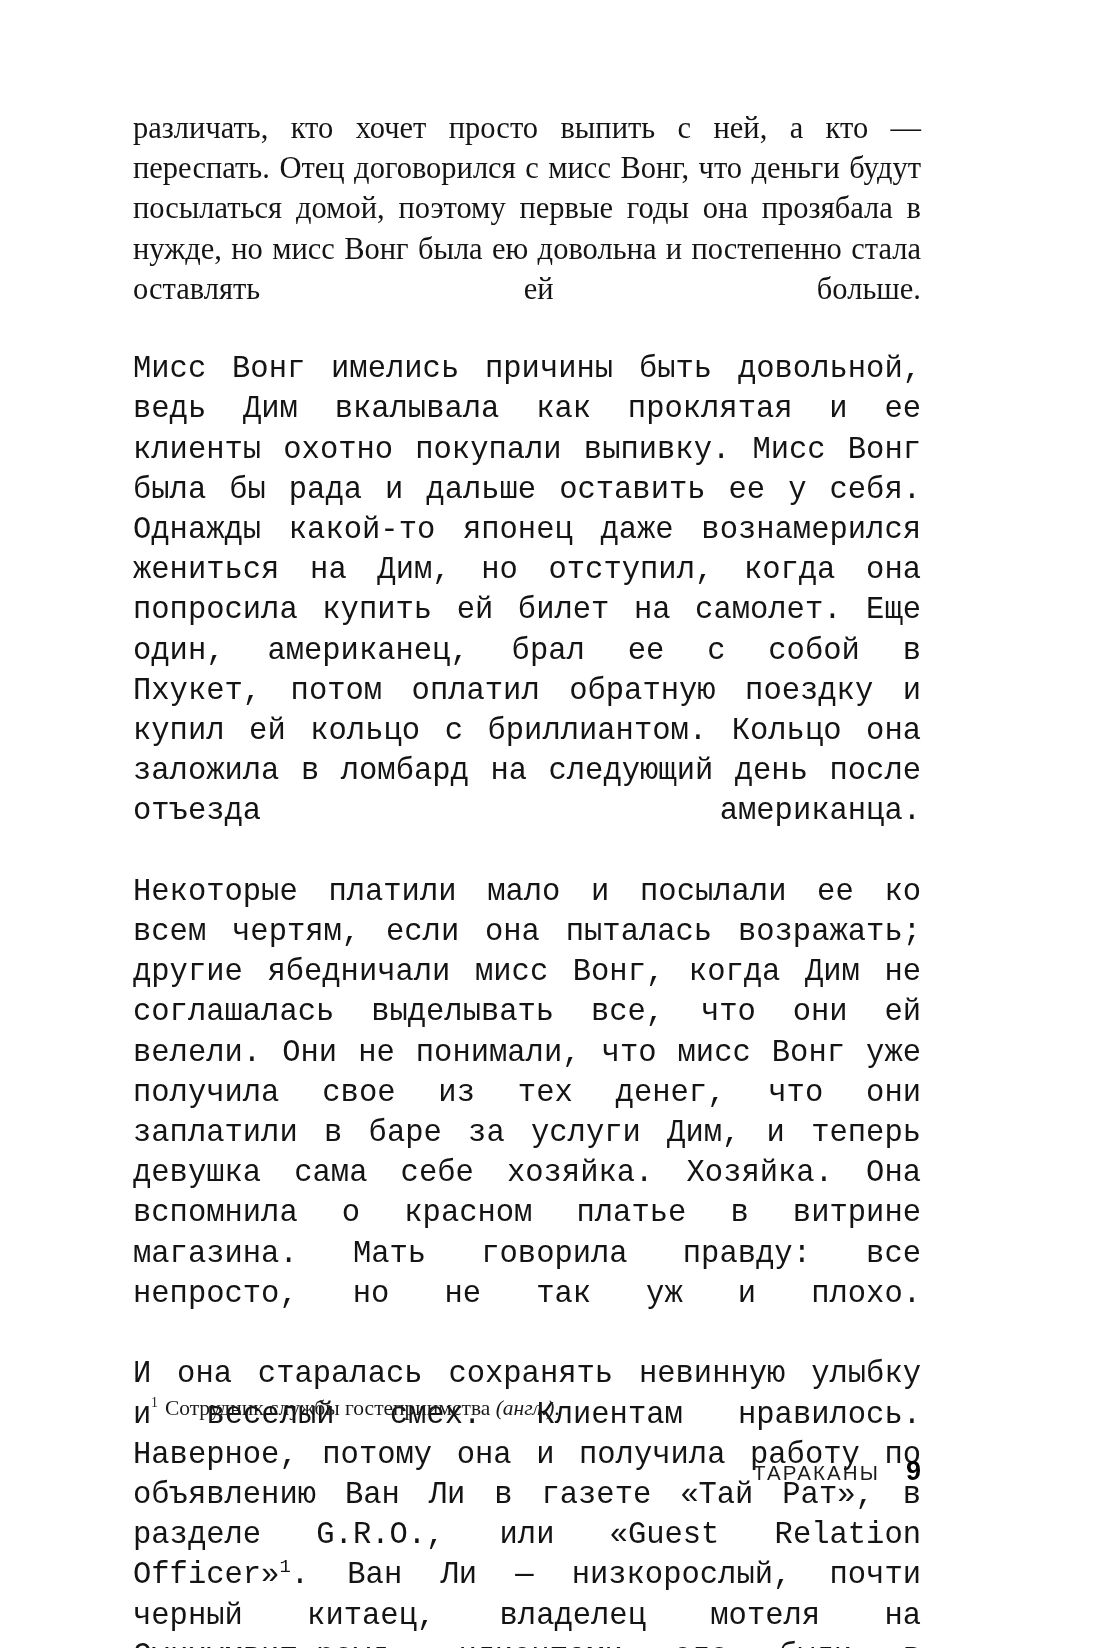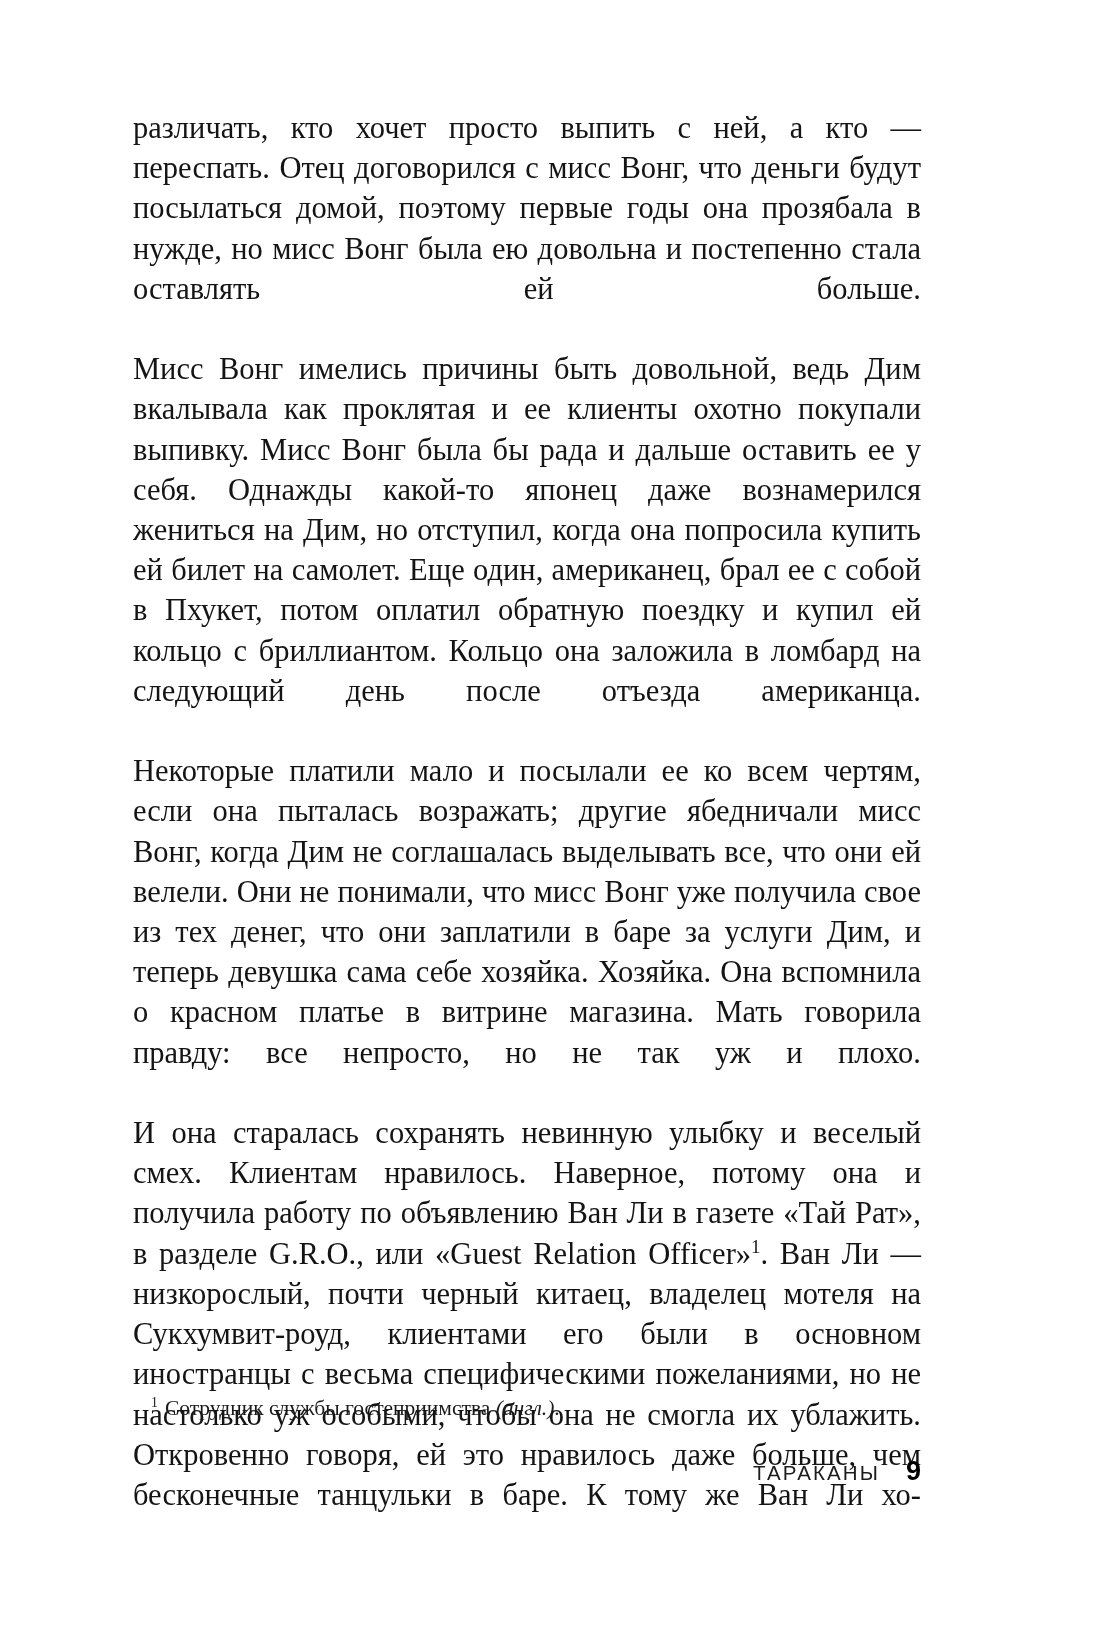--- a/index.html
+++ b/index.html
@@ -39,20 +39,21 @@
     word-spacing: 0.01em;
     letter-spacing: 0.0px;
   }
 
   .body-par + .body-par {
     text-indent: 0;
   }
 
   .par-indent {
     text-indent: 38px;
+    font-family: Liberation Mono, monospace;
   }
 
   
   .body-par:after {
     content: "";
     display: inline-block;
     width: 100%;
   }
 
   sup.fn-ref {

